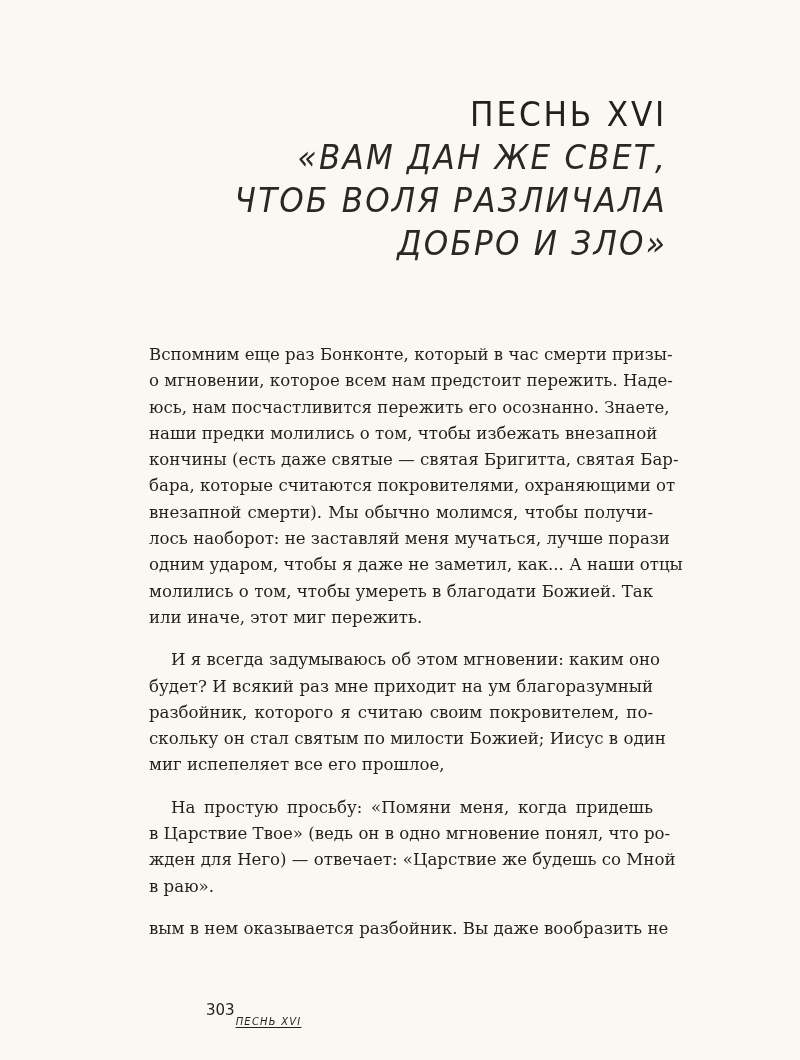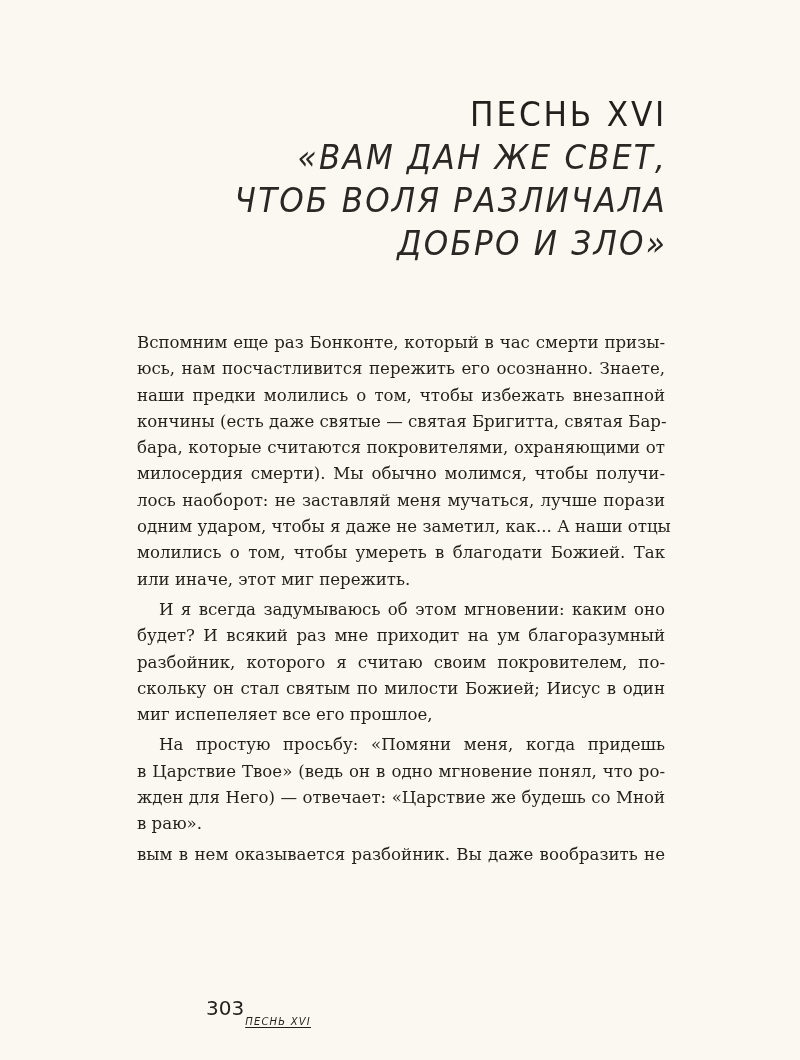--- a/index.html
+++ b/index.html
@@ -51,42 +51,42 @@
       left: 133px;
       top: 326px;
       width: 536px;
       font-family: "DejaVu Serif", serif;
       font-size: 16.6px;
       line-height: 26.3px;
       color: #241f1b;
       text-align: justify;
     }
     .body-text p {
-      margin: 4px;
+      margin: 16px;
       text-indent: 0;
     }
     .body-text .line {
       display: block;
       text-align-last: justify;
       white-space: nowrap;
     }
     .body-text .line.last {
       text-align-last: left;
     }
     .body-text .line.indent {
       padding-left: 22px;
     }
     .footer {
       position: absolute;
       left: 206px;
       top: 1000px;
       font-family: "DejaVu Sans", sans-serif;
     }
     .page-number {
-      font-size: 20px;
+      font-size: 15px;
       color: #231f1c;
       line-height: 16px;
       display: inline-block;
     }
     .running-head {
       display: inline-block;
       font-size: 10px;
       font-style: italic;
       letter-spacing: 1.2px;
       color: #231f1c;
@@ -105,25 +105,26 @@
   <h2 class="chapter-subtitle">
     <span>«ВАМ ДАН ЖЕ СВЕТ,</span>
     <span>ЧТОБ ВОЛЯ РАЗЛИЧАЛА</span>
     <span>ДОБРО И ЗЛО»</span>
   </h2>
 </div>
 
 <div class="body-text">
   <p>
     <span class="line">Вспомним еще раз Бонконте, который в час смерти призы-</span>
+    <span class="line">о мгновении, которое всем нам предстоит пережить. Наде-</span>
     <span class="line">юсь, нам посчастливится пережить его осознанно. Знаете,</span>
     <span class="line">наши предки молились о том, чтобы избежать внезапной</span>
     <span class="line">кончины (есть даже святые — святая Бригитта, святая Бар-</span>
     <span class="line">бара, которые считаются покровителями, охраняющими от</span>
-    <span class="line">милосердия смерти). Мы обычно молимся, чтобы получи-</span>
+    <span class="line">внезапной смерти). Мы обычно молимся, чтобы получи-</span>
     <span class="line">лось наоборот: не заставляй меня мучаться, лучше порази</span>
     <span class="line">одним ударом, чтобы я даже не заметил, как... А наши отцы</span>
     <span class="line">молились о том, чтобы умереть в благодати Божией. Так</span>
     <span class="line last">или иначе, этот миг пережить.</span>
   </p>
   <p>
     <span class="line indent">И я всегда задумываюсь об этом мгновении: каким оно</span>
     <span class="line">будет? И всякий раз мне приходит на ум благоразумный</span>
     <span class="line">разбойник, которого я считаю своим покровителем, по-</span>
     <span class="line">скольку он стал святым по милости Божией; Иисус в один</span>

